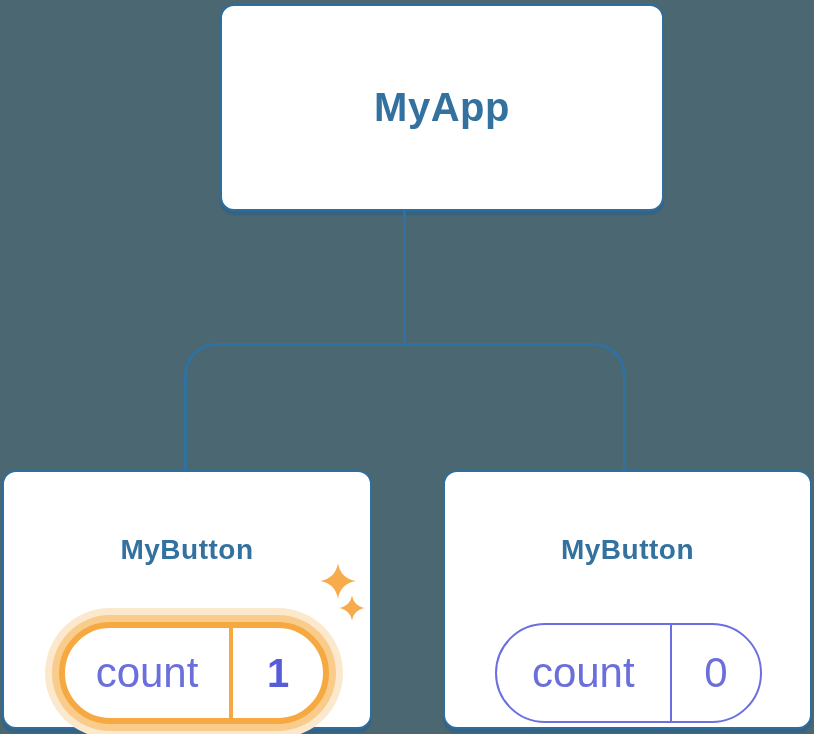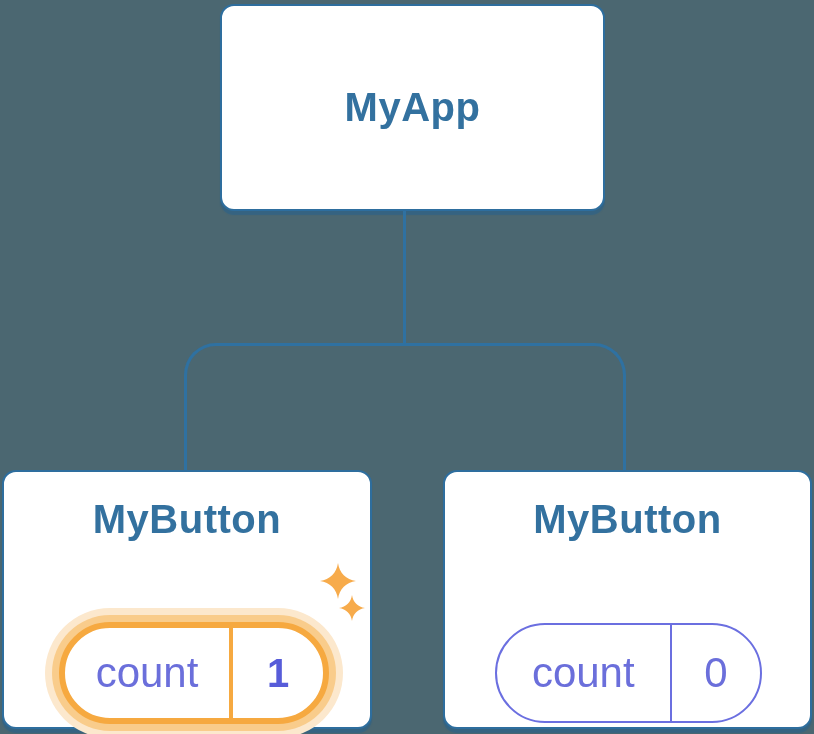--- a/index.html
+++ b/index.html
@@ -20,43 +20,43 @@
     position: absolute;
     background: #FFFFFF;
     border: 2.5px solid #2E6E9E;
     border-radius: 14px;
     box-shadow: 0 3.5px 1px rgba(37, 96, 142, 0.55);
     box-sizing: border-box;
   }
   .node-root {
     left: 220px;
     top: 4px;
-    width: 385px;
+    width: 444px;
     height: 207px;
     display: flex;
     align-items: center;
     justify-content: center;
   }
   .node-root .node-label {
     color: #33719F;
     font-size: 40px;
     font-weight: 700;
     letter-spacing: 0.5px;
   }
   .node-child {
     top: 470px;
     height: 259px;
   }
   .node-child-left  { left: 2px;   width: 370px; }
   .node-child-right { left: 443px; width: 369px; }
   .node-title {
-    margin-top: 25px;
+    margin-top: 62px;
     text-align: center;
     color: #33719F;
-    font-size: 40px;
+    font-size: 28px;
     font-weight: 700;
     letter-spacing: 0.5px;
   }
   
   .stem {
     position: absolute;
     left: 403px;
     top: 211px;
     width: 3px;
     height: 134px;

